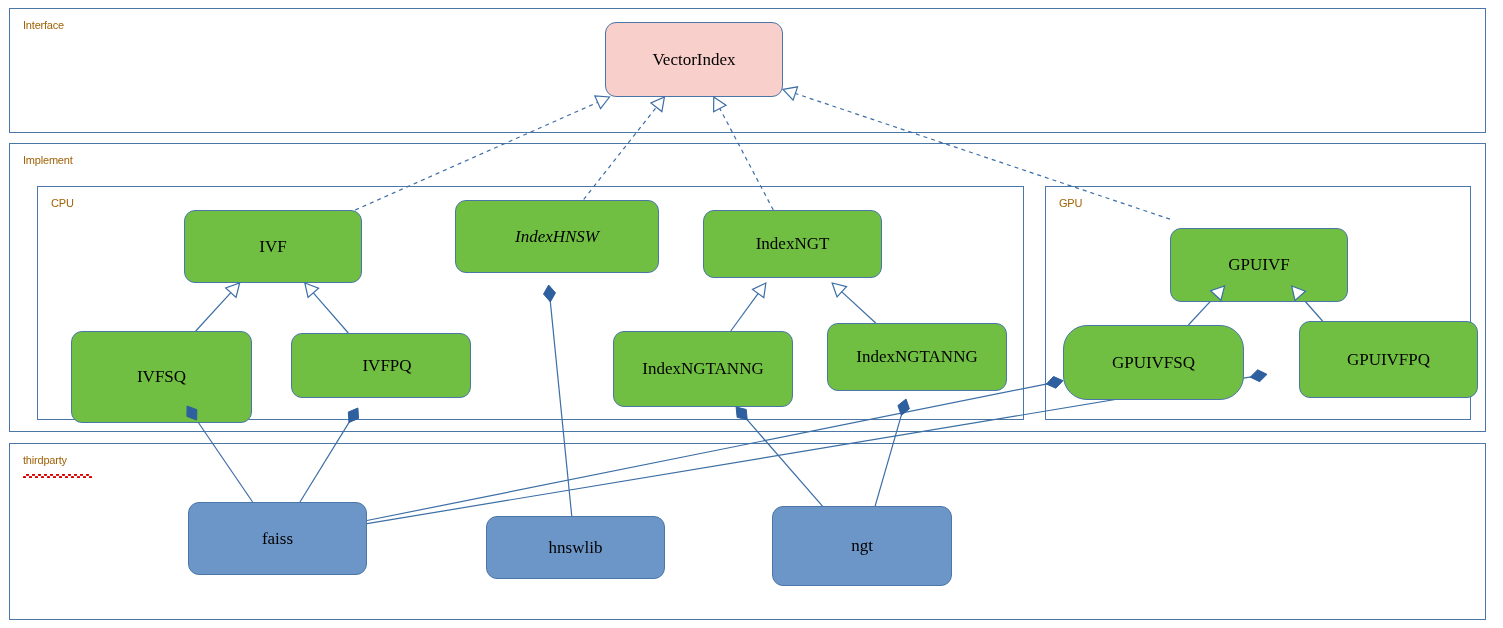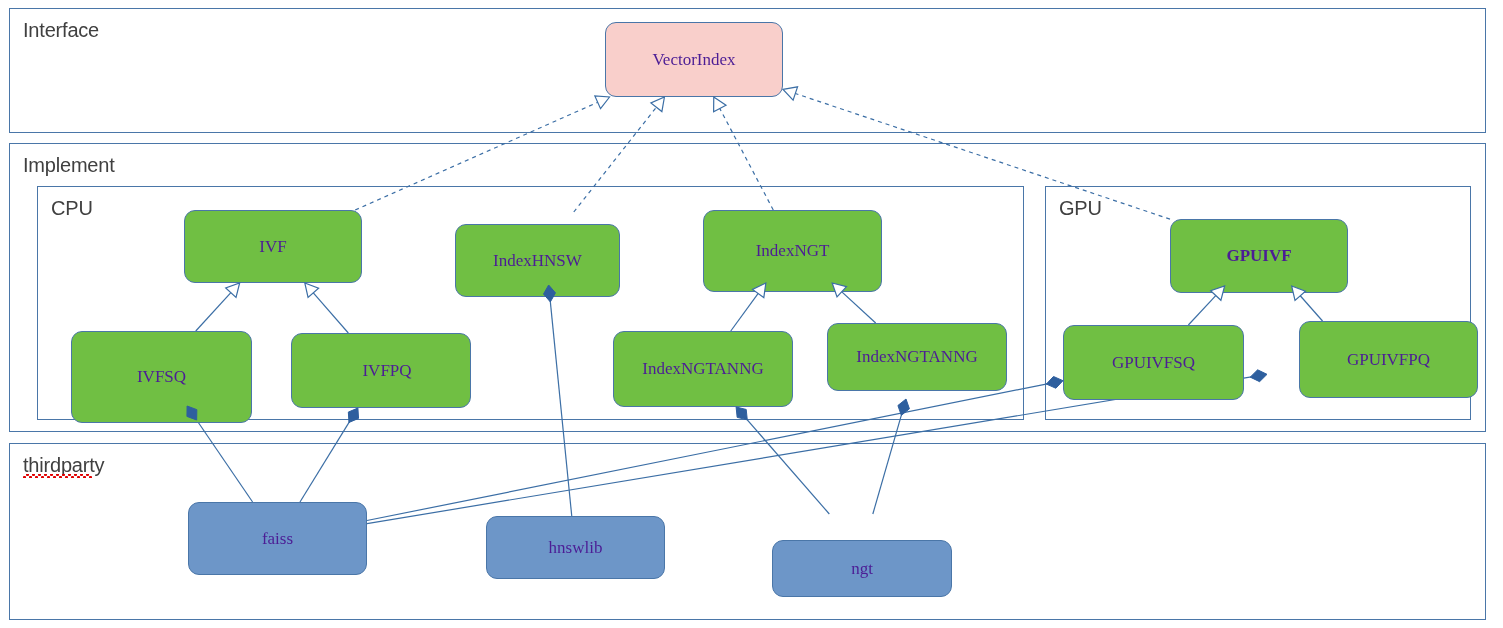--- a/index.html
+++ b/index.html
@@ -17,22 +17,22 @@
   }
   .container-box {
     position: absolute;
     border: 1px solid #4a76a8;
     background: transparent;
     box-sizing: border-box;
   }
   .container-label {
     position: absolute;
     font-family: "Liberation Sans", sans-serif;
-    font-size: 20px;
-    color: #404040;
+    font-size: 11px;
+    color: #a16207;
     white-space: nowrap;
     letter-spacing: -0.2px;
   }
   .container-label.spell {
     text-decoration-color: #000;
     text-underline-offset: 2px;
   }
   .squiggle {
     position: absolute;
     height: 4px;
@@ -45,21 +45,21 @@
   .node {
     position: absolute;
     border: 1px solid #4a76a8;
     border-radius: 11px;
     box-sizing: border-box;
     display: flex;
     align-items: center;
     justify-content: center;
     font-family: "Liberation Serif", serif;
     font-size: 17px;
-    color: #4c1d95;
+    color: #000000;
     text-align: center;
     z-index: 5;
     white-space: nowrap;
   }
   .node.pink  { background: #f9cfcb; }
   .node.green { background: #70bf43; text-align: center; }
   .node.blue  { background: #6d96c8; }
 
   svg.edges {
     position: absolute;
@@ -111,54 +111,54 @@
       <line x1="872.8267716535433" y1="514" x2="901.5907196030618" y2="414.3721439203042" stroke="#3b6ea5" stroke-width="1.2"></line>
     </svg>
 
   <div id="nodes-layer">
       <div class="node pink" style="left: 605px; top: 22px; width: 178px; height: 75px;">
         <span>VectorIndex</span>
       </div>
       <div class="node green" style="left: 184px; top: 210px; width: 178px; height: 73px;">
         <span>IVF</span>
       </div>
-      <div class="node green" style="left: 455px; top: 224px; width: 165px; height: 73px;">
+      <div class="node green" style="left: 455px; top: 200px; width: 204px; height: 73px; font-style: italic;">
         <span>IndexHNSW</span>
       </div>
-      <div class="node green" style="left: 703px; top: 210px; width: 179px; height: 82px;">
+      <div class="node green" style="left: 703px; top: 210px; width: 179px; height: 68px;">
         <span>IndexNGT</span>
       </div>
       <div class="node green" style="left: 71px; top: 331px; width: 181px; height: 92px;">
         <span>IVFSQ</span>
       </div>
-      <div class="node green" style="left: 291px; top: 333px; width: 180px; height: 75px; padding-left: 12px;">
+      <div class="node green" style="left: 291px; top: 333px; width: 180px; height: 65px; padding-left: 12px;">
         <span>IVFPQ</span>
       </div>
       <div class="node green" style="left: 613px; top: 331px; width: 180px; height: 76px;">
         <span>IndexNGTANNG</span>
       </div>
       <div class="node green" style="left: 827px; top: 323px; width: 180px; height: 68px;">
         <span>IndexNGTANNG</span>
       </div>
-      <div class="node green" style="left: 1170px; top: 219px; width: 178px; height: 74px; font-weight: bold;">
+      <div class="node green" style="left: 1170px; top: 228px; width: 178px; height: 74px;">
         <span>GPUIVF</span>
       </div>
-      <div class="node green" style="left: 1063px; top: 325px; width: 181px; height: 75px;">
+      <div class="node green" style="left: 1063px; top: 325px; width: 181px; height: 75px; border-radius: 24px;">
         <span>GPUIVFSQ</span>
       </div>
       <div class="node green" style="left: 1267px; top: 321px; width: 179px; height: 77px; margin-left: 32px;">
         <span>GPUIVFPQ</span>
       </div>
       <div class="node blue" style="left: 188px; top: 502px; width: 179px; height: 73px;">
         <span>faiss</span>
       </div>
       <div class="node blue" style="left: 486px; top: 516px; width: 179px; height: 63px;">
         <span>hnswlib</span>
       </div>
-      <div class="node blue" style="left: 772px; top: 540px; width: 180px; height: 57px;">
+      <div class="node blue" style="left: 772px; top: 506px; width: 180px; height: 80px;">
         <span>ngt</span>
       </div>
     </div>
 
   <svg class="edges over" id="edges-over" viewBox="0 0 1503 628">
       <polygon points="609.5748663101605,97 600.5357120473174,108.67448886300919 594.8525934449823,95.8798742556131" fill="#ffffff" stroke="#3b6ea5" stroke-width="1.2"></polygon>
       <polygon points="664.436507936508,97 661.8852956575315,111.54274100393732 650.890983458555,102.87526736559067" fill="#ffffff" stroke="#3b6ea5" stroke-width="1.2"></polygon>
       <polygon points="713.7526737967914,97 726.0045292047223,105.23966255760246 713.617830051232,111.7642072988794" fill="#ffffff" stroke="#3b6ea5" stroke-width="1.2"></polygon>
       <polygon points="783,89.3504424778761 797.5511506691726,86.84764120669223 793.0993023470467,100.12096206157949" fill="#ffffff" stroke="#3b6ea5" stroke-width="1.2"></polygon>
       <polygon points="239.64139344262296,283 236.0383356646779,297.31844875148107 225.70412460719655,287.8736574981272" fill="#ffffff" stroke="#3b6ea5" stroke-width="1.2"></polygon>

